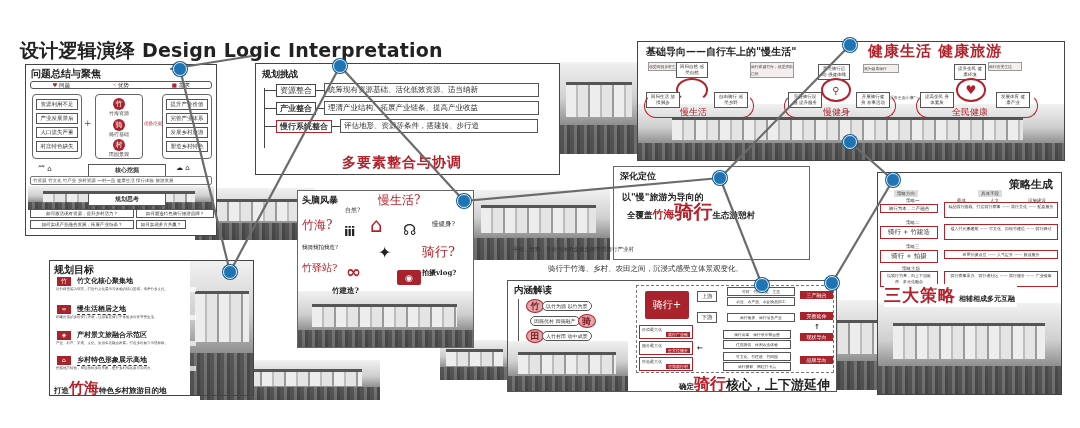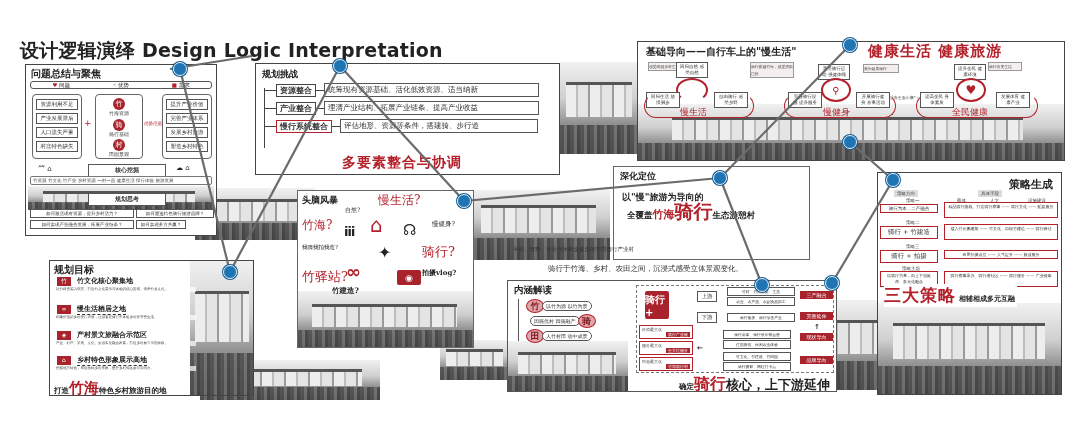--- a/index.html
+++ b/index.html
@@ -106,21 +106,21 @@
   <div class="box" style="position:absolute;left:110px;top:144px;width:78px;font-size:4.5px;">如何塑造特色骑行旅游品牌？</div>
   <div class="box" style="position:absolute;left:4px;top:155px;width:104px;font-size:4.5px;">如何实现产业融合发展，拓展产业链条？</div>
   <div class="box" style="position:absolute;left:110px;top:155px;width:50px;font-size:4.5px;">如何实现多方共赢？</div>
 </div>
 
 <div class="panel" style="left:255px;top:63px;width:305px;height:112px;">
   <div class="ptitle" style="position:absolute;left:6px;top:4px;font-size:9px;">规划挑战</div>
   <div style="position:absolute;left:8px;top:24px;width:1px;height:60px;background:#444;"></div>
   <div class="row-flex" style="position:absolute;left:8px;top:19px;">
     <span style="width:12px;height:1px;background:#444;display:inline-block;"></span>
-    <span class="box" style="font-size:8px;font-weight:bold;border-color:#444;padding:0 3px;">资源整合</span>
+    <span class="box" style="font-size:8px;font-weight:normal;border-color:#444;padding:0 3px;">资源整合</span>
     <span style="width:8px;height:1px;background:#444;display:inline-block;"></span>
     <span class="box" style="font-size:7.5px;width:215px;text-align:left;">统筹现有资源基础、活化低效资源、适当纳新</span>
   </div>
   <div class="row-flex" style="position:absolute;left:8px;top:37px;">
     <span style="width:12px;height:1px;background:#444;display:inline-block;"></span>
     <span class="box" style="font-size:8px;font-weight:bold;border-color:#444;padding:0 3px;">产业整合</span>
     <span style="width:8px;height:1px;background:#444;display:inline-block;"></span>
     <span class="box" style="font-size:7.5px;width:215px;text-align:left;">理清产业结构、拓展产业链条、提高产业收益</span>
   </div>
   <div class="row-flex" style="position:absolute;left:8px;top:55px;">
@@ -172,21 +172,21 @@
 
 <div class="panel" style="left:297px;top:190px;width:177px;height:158px;overflow:hidden;border-color:#666;">
   <div class="photo" style="left:0;top:100px;width:177px;height:58px;"></div>
   <div class="ptitle" style="position:absolute;left:4px;top:3px;font-size:9px;">头脑风暴</div>
   <div class="serif red" style="position:absolute;left:80px;top:1px;font-size:12px;">慢生活?</div>
   <div class="serif" style="position:absolute;left:47px;top:15px;font-size:6px;">自然?</div>
   <div class="serif red" style="position:absolute;left:4px;top:26px;font-size:12px;">竹海?</div>
   <div class="serif" style="position:absolute;left:134px;top:29px;font-size:6.5px;">慢健身?</div>
   <div class="serif" style="position:absolute;left:4px;top:53px;font-size:5.5px;">我骑我拍我造?</div>
   <div class="serif red" style="position:absolute;left:124px;top:52px;font-size:13px;">骑行?</div>
-  <div class="serif red" style="position:absolute;left:4px;top:77px;font-size:13px;">竹驿站?</div>
+  <div class="serif red" style="position:absolute;left:4px;top:70px;font-size:10px;">竹驿站?</div>
   <div class="serif" style="position:absolute;left:124px;top:77px;font-size:7px;font-weight:bold;">拍摄vlog?</div>
   <div class="serif" style="position:absolute;left:34px;top:95px;font-size:7.5px;font-weight:bold;">竹建造?</div>
   <div style="position:absolute;left:46px;top:33px;font-size:13px;font-weight:bold;">ⅲ</div>
   <div class="red" style="position:absolute;left:72px;top:24px;font-size:20px;line-height:20px;">⌂</div>
   <div style="position:absolute;left:105px;top:30px;font-size:15px;">☊</div>
   <div style="position:absolute;left:80px;top:52px;font-size:16px;">✦</div>
   <div class="red" style="position:absolute;left:48px;top:70px;font-size:18px;font-weight:bold;">∞</div>
   <div class="redbg" style="position:absolute;left:99px;top:79px;width:24px;height:15px;border-radius:2px;display:flex;align-items:center;justify-content:center;font-size:9px;">◉</div>
 </div>
 
@@ -277,21 +277,21 @@
   <div class="row-flex" style="position:absolute;left:22px;top:33px;">
     <span class="box" style="font-size:5px;border-radius:6px;">因骑优村 因骑融产</span>
     <span class="pink-circle" style="width:18px;height:14px;font-size:9px;margin-left:-2px;">骑</span>
   </div>
   <div class="row-flex" style="position:absolute;left:18px;top:48px;">
     <span class="pink-circle" style="width:18px;height:14px;font-size:9px;">田</span>
     <span class="box" style="font-size:5px;border-radius:6px;margin-left:-2px;">人竹村田 动中成景</span>
   </div>
 
   <div class="dash-box" style="position:absolute;left:128px;top:4px;width:198px;height:88px;">
-    <div class="redbg" style="position:absolute;left:8px;top:5px;width:24px;height:28px;font-size:10px;font-weight:bold;display:flex;align-items:center;justify-content:center;border-radius:2px;">骑行+</div>
+    <div class="redbg" style="position:absolute;left:8px;top:5px;width:44px;height:28px;font-size:10px;font-weight:normal;display:flex;align-items:center;justify-content:center;border-radius:2px;">骑行+</div>
     <div class="box" style="position:absolute;left:60px;top:5px;width:20px;font-size:5.5px;">上游</div>
     <div class="box" style="position:absolute;left:60px;top:26px;width:20px;font-size:5.5px;">下游</div>
     <div class="box" style="position:absolute;left:90px;top:1px;width:68px;font-size:3.8px;">竹材、竹海资源、生态</div>
     <div class="box" style="position:absolute;left:90px;top:11px;width:68px;font-size:3.8px;">农业、农产品、农副食品加工</div>
     <div class="box" style="position:absolute;left:90px;top:27px;width:68px;font-size:3.8px;">骑行服务、骑行装备产业</div>
     <div class="redbg" style="position:absolute;left:163px;top:5px;width:33px;font-size:5px;text-align:center;padding:1px 0;">三产融合</div>
     <div class="redbg" style="position:absolute;left:163px;top:26px;width:33px;font-size:5px;text-align:center;padding:1px 0;">完善延伸</div>
     <div style="position:absolute;left:177px;top:37px;font-size:7px;font-weight:bold;">↑</div>
     <div class="redbg" style="position:absolute;left:163px;top:47px;width:33px;font-size:5px;text-align:center;padding:1px 0;">现状导向</div>
     <div class="redbg" style="position:absolute;left:163px;top:70px;width:33px;font-size:5px;text-align:center;padding:1px 0;">品牌导向</div>

